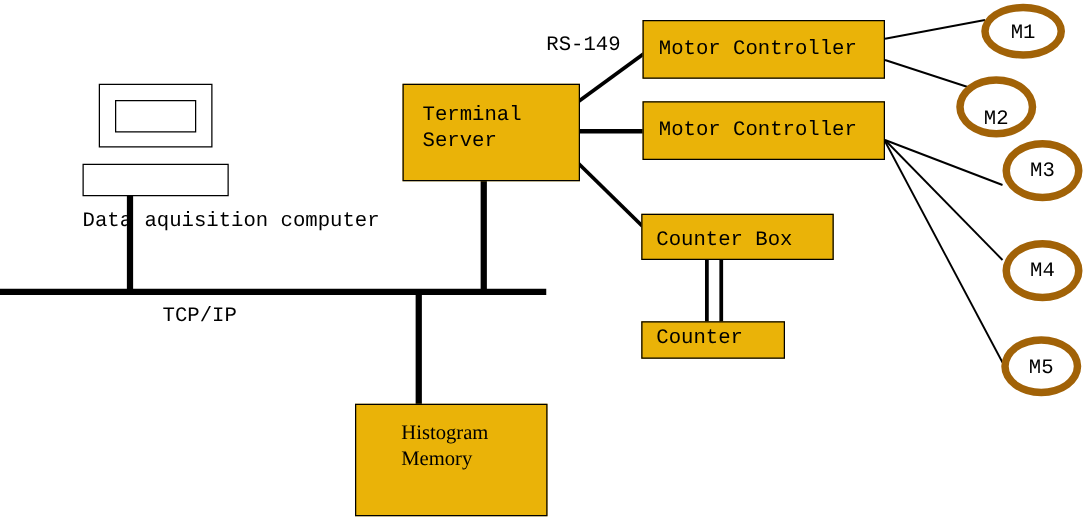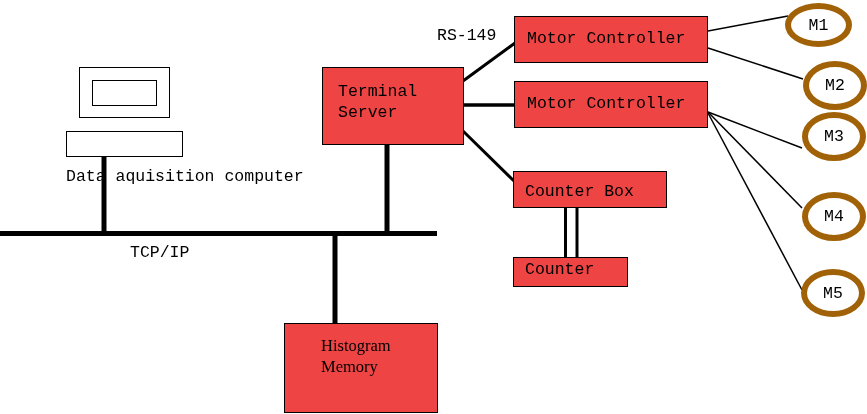--- a/index.html
+++ b/index.html
@@ -24,21 +24,21 @@
     width: 867px;
     height: 414px;
   }
   .rect {
     position: absolute;
     box-sizing: border-box;
     border: 1px solid #000000;
     background: transparent;
   }
   .node {
-    background: #ef4444;
+    background: #eab308;
   }
   .node .lbl {
     white-space: nowrap;
     line-height: 21px;
   }
   .freelabel {
     position: absolute;
     white-space: nowrap;
     line-height: 20px;
   }
@@ -58,21 +58,21 @@
   .keyboard      { left: 66px; top: 131px; width: 117px; height: 26px; }
   
   .terminal-server   { left: 322px; top: 67px;  width: 142px; height: 78px; padding: 13px 0 0 15px; }
   .motor-controller-1{ left: 514px; top: 16px;  width: 194px; height: 47px; padding: 11px 0 0 12px; }
   .motor-controller-2{ left: 514px; top: 81px;  width: 194px; height: 47px; padding: 11px 0 0 12px; }
   .counter-box       { left: 513px; top: 171px; width: 154px; height: 37px; padding: 9px 0 0 11px; }
   .counter           { left: 513px; top: 257px; width: 115px; height: 30px; padding: 1px 0 16px 11px; }
   .histogram-memory  { left: 284px; top: 323px; width: 154px; height: 90px; padding: 11px 0 4px 36px; font-family: Liberation Serif, serif; }
   
   .m1 { left: 785px; top: 3px;   width: 67px; height: 44px; }
-  .m2 { left: 803px; top: 61px;  width: 64px; height: 49px; }
+  .m2 { left: 765px; top: 61px;  width: 64px; height: 49px; align-items: flex-end; }
   .m3 { left: 802px; top: 112px; width: 64px; height: 49px; text-align: center; }
   .m4 { left: 802px; top: 192px; width: 64px; height: 49px; }
   .m5 { left: 801px; top: 269px; width: 64px; height: 48px; font-family: Liberation Mono, monospace; }
   
   .dac-label   { left: 66px;  top: 167px; }
   .tcpip-label { left: 130px; top: 243px; }
   .rs232-label { left: 437px; top: 26px; }
 </style>
 </head>
 <body>

